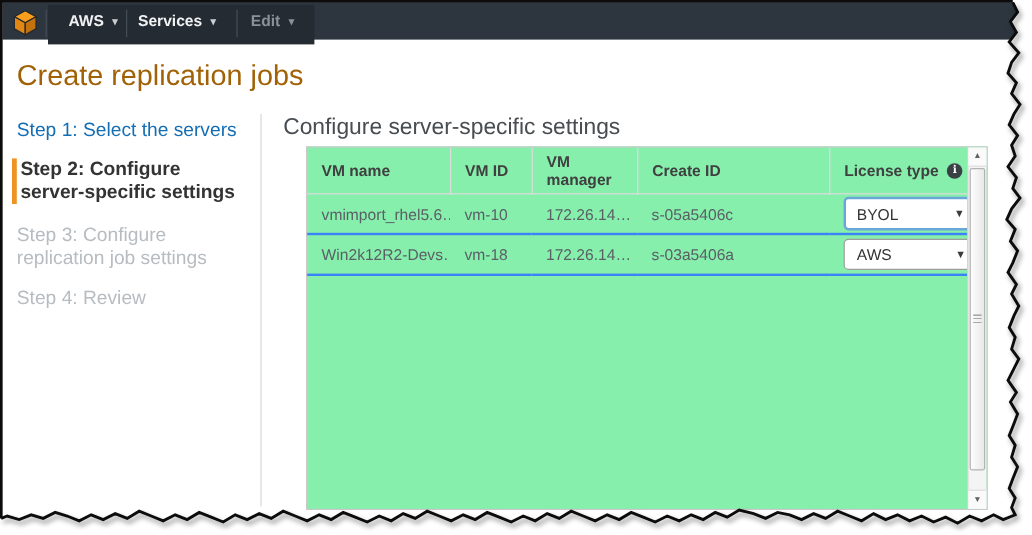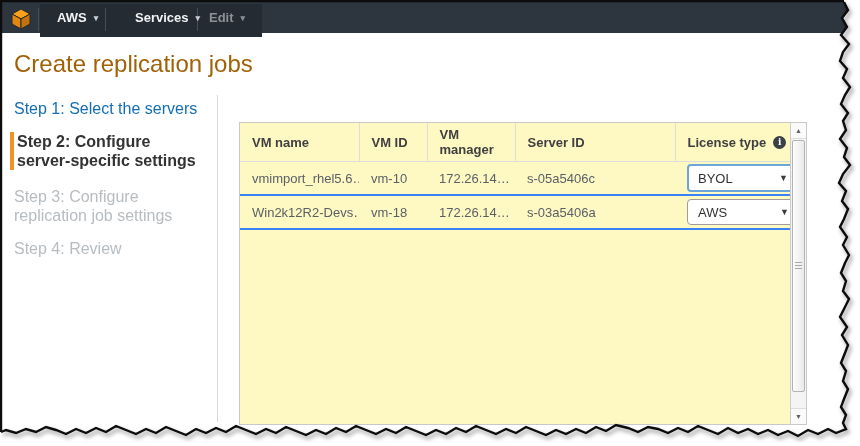--- a/index.html
+++ b/index.html
@@ -24,22 +24,22 @@
   .wizard{position:absolute;left:14px;top:99px;width:186px;font-size:16px;line-height:19px;}
   .step{margin-bottom:14px;}
   .step.link{color:#146eb4;cursor:pointer;}
   .step.current{color:#333;font-weight:bold;border-left:4px solid #ef9325;
                 margin-left:-4px;padding-left:3px;margin-bottom:17px;}
   .step.upcoming{color:#b7bcc0;}
   .vdivider{position:absolute;left:217px;top:95px;width:1px;height:327px;background:#d8d8d8;}
 
   
   .main-heading{position:absolute;left:236px;top:96px;font-size:19px;color:#484d52;font-weight:400;}
-  .tablebox{position:absolute;left:239px;top:122px;width:568px;height:303px;
-            border:1px solid #c9c9c9;background:#fef9c3;box-sizing:border-box;}
+  .tablebox{position:absolute;left:255px;top:122px;width:568px;height:303px;
+            border:1px solid #c9c9c9;background:#86efac;box-sizing:border-box;}
   table.vm{border-collapse:collapse;table-layout:fixed;width:551px;font-size:13px;}
   table.vm th{height:38px;text-align:left;padding:0 0 0 12px;color:#404040;font-size:13px;
               border-right:1px solid #ddd;border-bottom:1px solid #ddd;font-weight:bold;}
   table.vm th:last-child{border-right:none;}
   table.vm td{height:32px;padding:0 0 0 12px;color:#5a6066;border-bottom:2px solid #3b82f6;
               white-space:nowrap;overflow:hidden;}
   .th-flex{display:flex;align-items:center;gap:7px;}
   .info-icon{display:inline-flex;align-items:center;justify-content:center;width:13px;height:13px;
              border-radius:50%;background:#3b4046;color:#fff;font-size:9px;font-weight:bold;
              font-family:"DejaVu Serif",serif;}
@@ -82,56 +82,57 @@
         <polygon points="11,1 20,6 11,11 2,6" fill="#fa9e1c" stroke="#23292f" stroke-width="1"></polygon>
         <polygon points="2,6 11,11 11,21 2,16" fill="#e18712" stroke="#23292f" stroke-width="1"></polygon>
         <polygon points="11,11 20,6 20,16 11,21" fill="#c4720e" stroke="#23292f" stroke-width="1"></polygon>
       </svg>
     </div>
 
     <div class="nav-item" style="left:55px">
       <span>AWS</span>
       <span class="caret">▾</span>
     </div>
-    <div class="nav-item" style="left:133px">
+    <div class="nav-item" style="left:113px">
       <span>Services</span>
       <span class="caret">▾</span>
     </div>
     <div class="nav-item disabled" style="left:207px">
       <span>Edit</span>
       <span class="caret">▾</span>
     </div>
   </div>
 
   <div class="page-title">Create replication jobs</div>
 
   <div class="wizard">
     <div class="step link">Step 1: Select the servers</div>
     <div class="step current">Step 2: Configure server-specific settings</div>
     <div class="step upcoming">Step 3: Configure replication job settings</div>
     <div class="step upcoming">Step 4: Review</div>
   </div>
   <div class="vdivider"></div>
 
+  <div class="main-heading">Configure server-specific settings</div>
 
   <div class="tablebox">
     <table class="vm">
       <colgroup>
           <col style="width:119px">
           <col style="width:68px">
           <col style="width:88px">
           <col style="width:160px">
           <col style="width:116px">
         </colgroup>
       <thead>
         <tr>
           <th>VM name</th>
           <th>VM ID</th>
           <th>VM manager</th>
-          <th>Server ID</th>
+          <th>Create ID</th>
           <th>
             <span class="th-flex">
               <span>License type</span>
               <span class="info-icon">i</span>
             </span>
           </th>
         </tr>
       </thead>
       <tbody>
         <tr>

